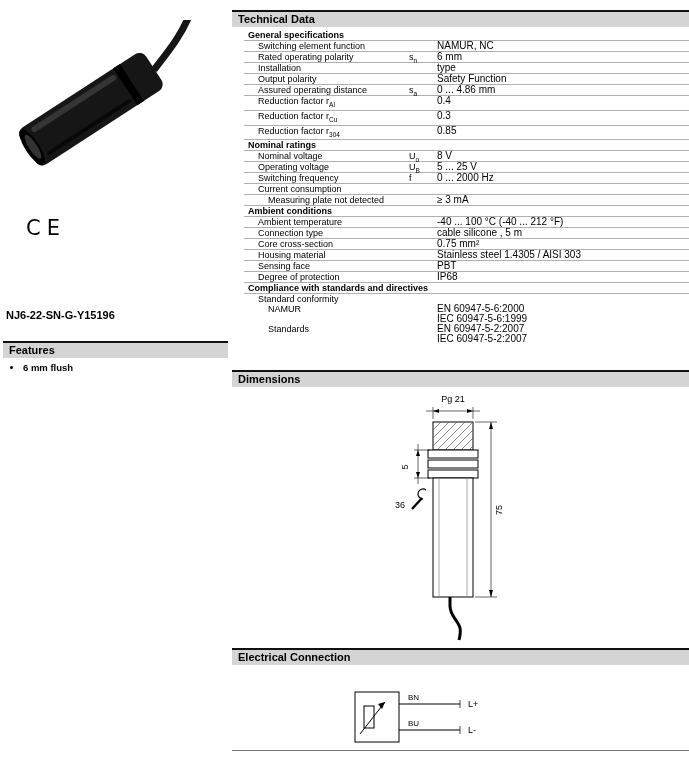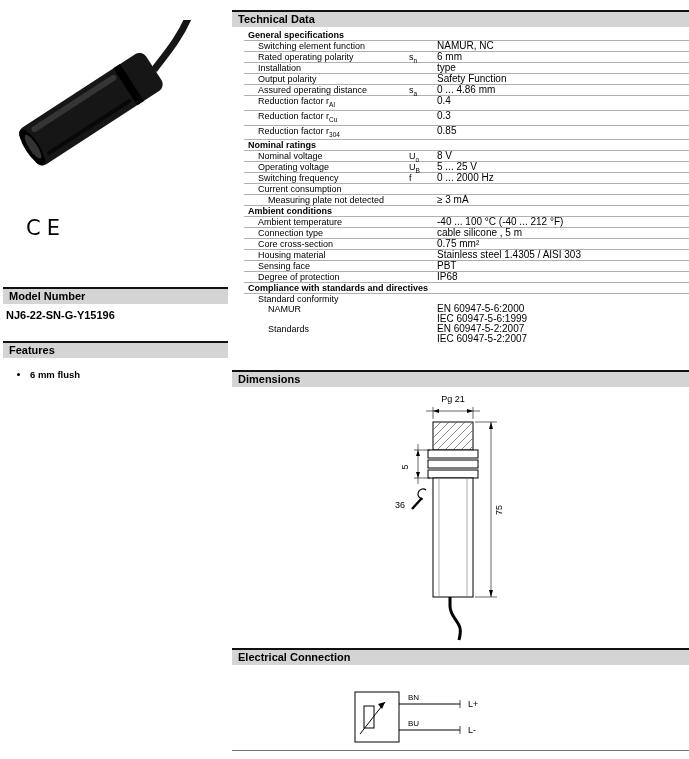--- a/index.html
+++ b/index.html
@@ -9,21 +9,21 @@
 
   .hbar { position:absolute; height:17px; background:var(--bar-bg,#d4d4d4);
           border-top:2px solid var(--bar-border,#111); font-size:11px; font-weight:bold;
           line-height:14px; padding-left:6px; }
   .left-bar  { left:3px;   width:225px; }
   .right-bar { left:232px; width:539px; }
 
   .model-number { position:absolute; left:6px; top:309px; font-size:11px; font-weight:bold; }
   .features-list { position:absolute; left:22px; top:361px; font-size:9.5px; font-weight:bold;
                    list-style:disc; }
-  .features-list li { margin:8px; }
+  .features-list li { margin:1px; }
 
   .ce { position:absolute; left:26px; top:216px; font-size:21px; letter-spacing:6px;
         font-family:"DejaVu Sans", sans-serif; font-weight:400; }
 
   .photo-wrap { position:absolute; left:8px; top:20px; width:210px; height:180px; }
 
   .ttable { position:absolute; left:244px; top:30px; width:457px; }
   .trow { position:relative; min-height:10px; border-bottom:1px solid var(--row-line,#b0b0b0); }
   .trow.tall { min-height:20px; }
   .trow.noline { border-bottom:none; }
@@ -54,21 +54,20 @@
         <ellipse cx="5" cy="0" rx="7" ry="21" fill="#000"></ellipse>
         <ellipse cx="6" cy="0" rx="4" ry="14" fill="#333"></ellipse>
         <rect x="14" y="-17" width="100" height="6" rx="3" fill="#3b3b3b" opacity="0.85"></rect>
         <rect x="14" y="12" width="100" height="4" rx="2" fill="#000" opacity="0.6"></rect>
       </g>
     </svg>
   </div>
 
   <div class="ce">CE</div>
 
-  <div class="hbar left-bar" style="top:287px">Model Number</div>
   <div class="model-number">NJ6-22-SN-G-Y15196</div>
 
   <div class="hbar left-bar" style="top:341px">Features</div>
   <ul class="features-list">
     <li>6 mm flush</li>
   </ul>
 
   <div class="hbar right-bar" style="top:10px">Technical Data</div>
 
   <div class="ttable">

